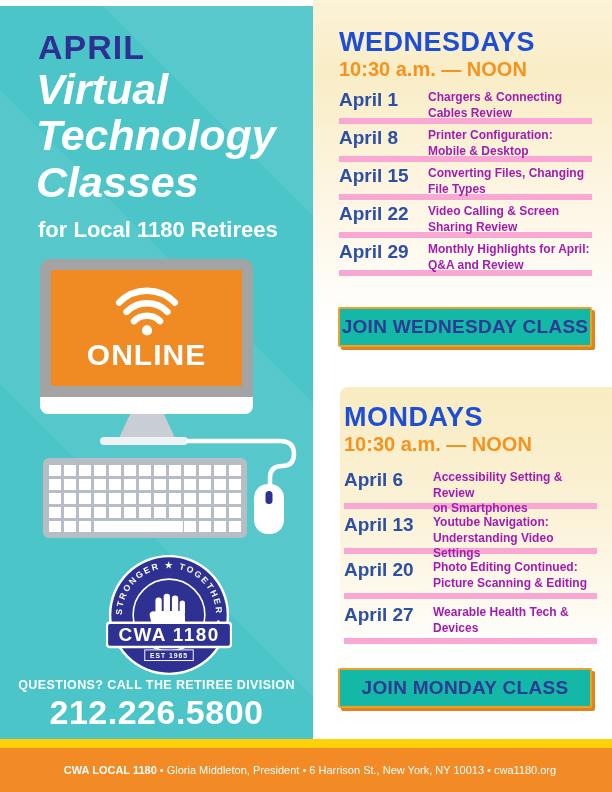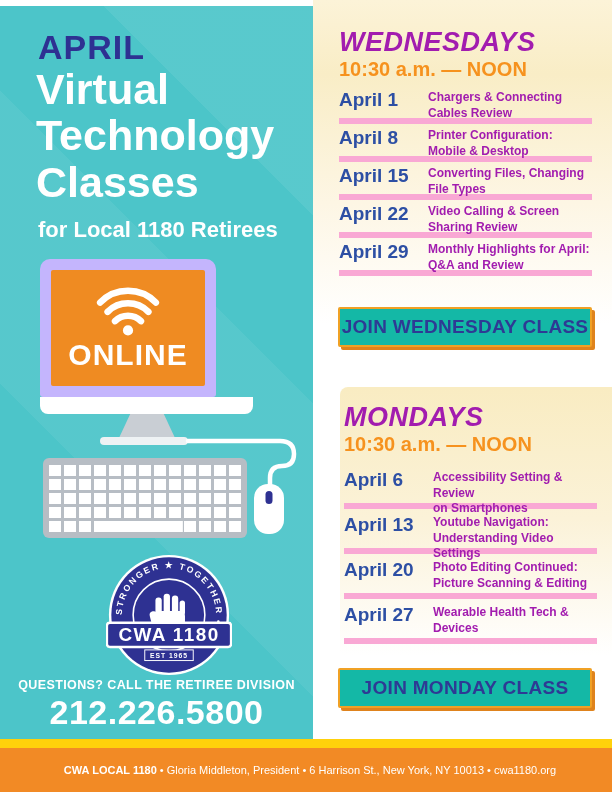--- a/index.html
+++ b/index.html
@@ -15,26 +15,26 @@
     background:#4cc5c9; overflow:hidden;
   }
   .left-panel::before {
     content:""; position:absolute; inset:0;
     background:
       linear-gradient(45deg, transparent 34%, rgba(255,255,255,0.06) 34%, rgba(255,255,255,0.06) 62%, transparent 62%),
       linear-gradient(45deg, transparent 80%, rgba(255,255,255,0.07) 80%);
     pointer-events:none;
   }
   .month { position:absolute; left:38px; top:22px; font-size:34px; font-weight:700; letter-spacing:1px; color:#2e3192; }
-  .main-title { position:absolute; left:36px; top:60px; color:#fff; font-weight:700; font-size:43px; line-height:1.08; }
+  .main-title { position:absolute; left:36px; top:60px; color:#fff; font-weight:700; font-size:43px; line-height:1.08;font-style:italic; }
   .main-title span { display:block; }
   .subtitle { position:absolute; left:38px; top:211px; color:#fff; font-weight:700; font-size:22px; }
 
   
-  .monitor-frame { position:absolute; left:40px; top:253px; width:176px; height:138px; background:#c4b5fd; border-radius:10px 10px 3px 3px; }
+  .monitor-frame { position:absolute; left:40px; top:253px; width:213px; height:138px; background:#a3a3a3; border-radius:10px 10px 3px 3px; }
   .monitor-screen { position:absolute; inset:11px; background:#ef8b22; border-radius:2px;
     display:flex; flex-direction:column; align-items:center; justify-content:center; gap:2px; }
   .online-label { color:#fff; font-weight:700; font-size:30px; letter-spacing:1px; }
   .monitor-bezel { position:absolute; left:40px; top:391px; width:213px; height:17px; background:#ffffff; border-radius:0 0 8px 8px; }
   .monitor-stand { position:absolute; left:119px; top:408px; width:56px; height:24px; background:#c9ced4;
     clip-path:polygon(20% 0, 80% 0, 100% 100%, 0 100%); }
   .monitor-base { position:absolute; left:100px; top:431px; width:88px; height:8px; background:#eef2f4; border-radius:4px; }
   .cable-svg { position:absolute; left:0; top:0; width:313px; height:733px; pointer-events:none; }
 
   
@@ -57,21 +57,21 @@
     color:#fff; font-weight:700; font-size:12.5px; letter-spacing:0.4px; }
   .phone { position:absolute; left:0; top:687px; width:100%; text-align:center;
     color:#fff; font-weight:700; font-size:34px; letter-spacing:0.5px; }
 
   
   .wed-block { position:absolute; left:313px; top:0; width:299px; height:368px;
     background:linear-gradient(180deg, #fcf3d8 0%, #f9edc6 20%, #fdf6e4 55%, #ffffff 88%); }
   .mon-block { position:absolute; left:340px; top:387px; width:272px; height:292px; border-radius:8px 0 0 8px;
     background:linear-gradient(180deg, #f9ecc2 0%, #fbf2d8 45%, #ffffff 92%); }
 
-  .day-heading { position:absolute; color:#a21caf; font-weight:700; font-size:27px; letter-spacing:0.5px;font-style:italic; }
+  .day-heading { position:absolute; color:#1d4ed8; font-weight:700; font-size:27px; letter-spacing:0.5px; }
   .day-time { position:absolute; color:#f6921e; font-weight:700; font-size:20px; }
   .wed-heading { left:339px; top:27px; }
   .wed-time { left:339px; top:58px; }
   .mon-heading { left:344px; top:402px; }
   .mon-time { left:344px; top:433px; }
 
   .schedule { position:absolute; width:253px; }
   .wed-list { left:339px; top:86px; }
   .mon-list { left:344px; top:464px; }
   .row { display:flex; border-bottom:6px solid #f9a8d4; align-items:flex-start; }

